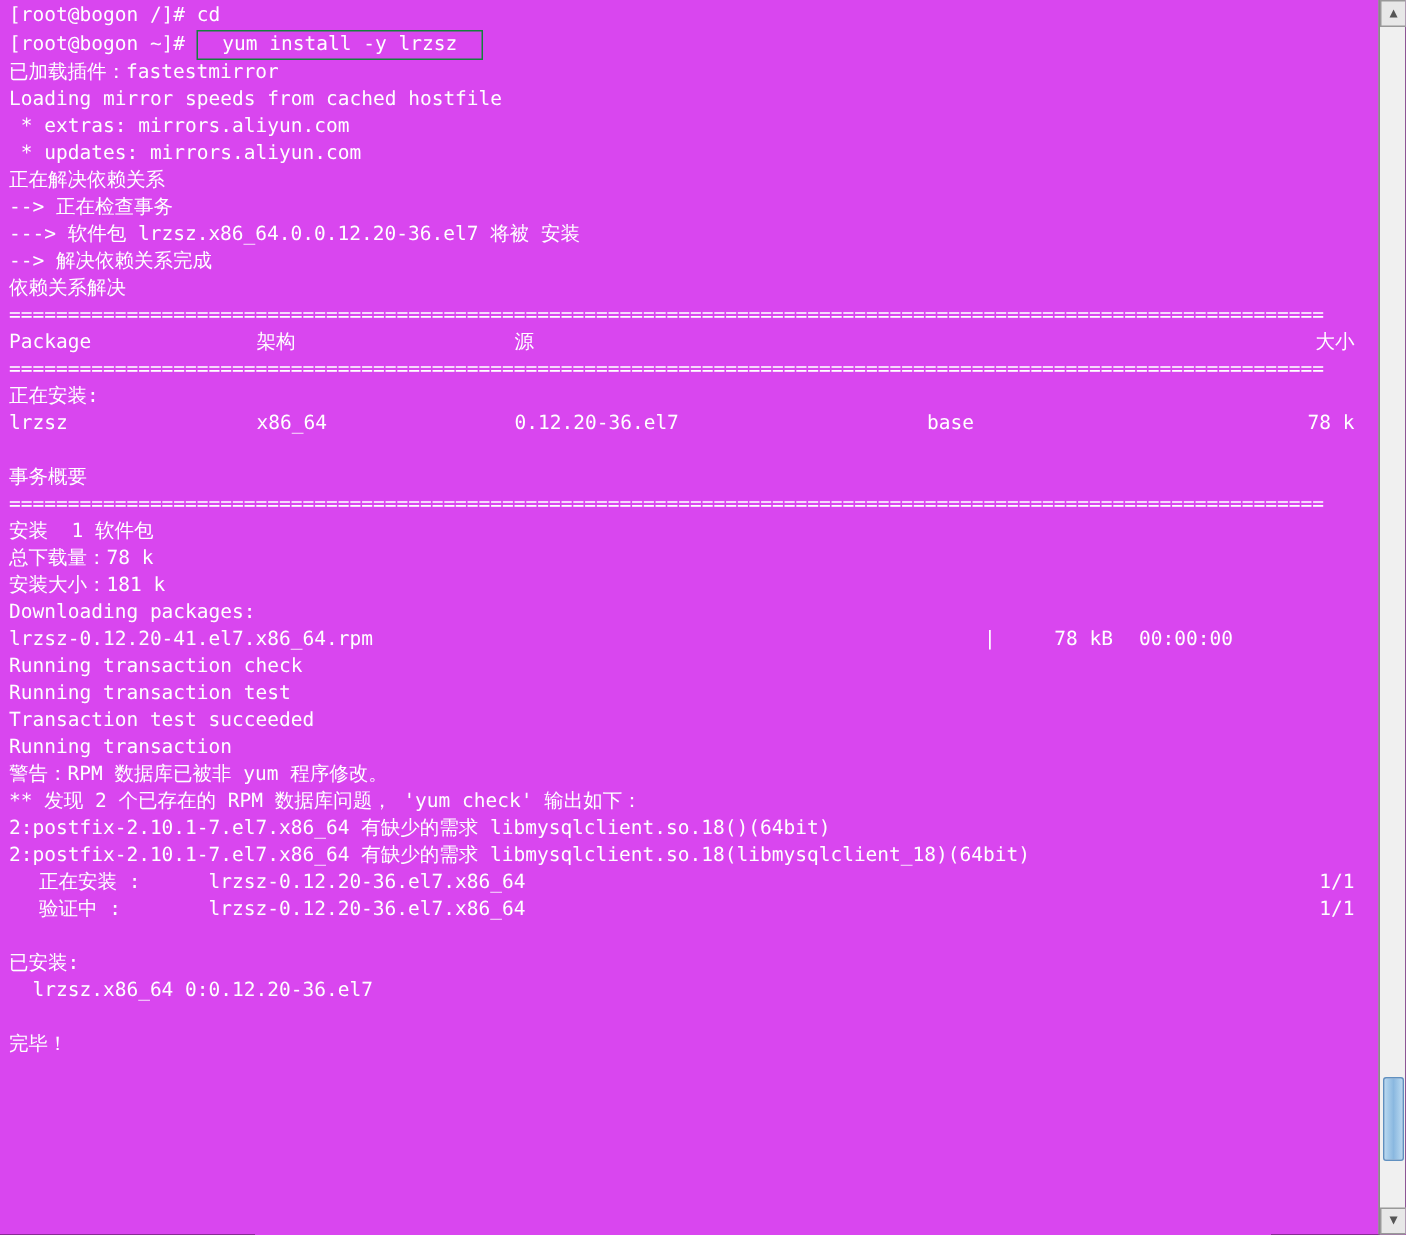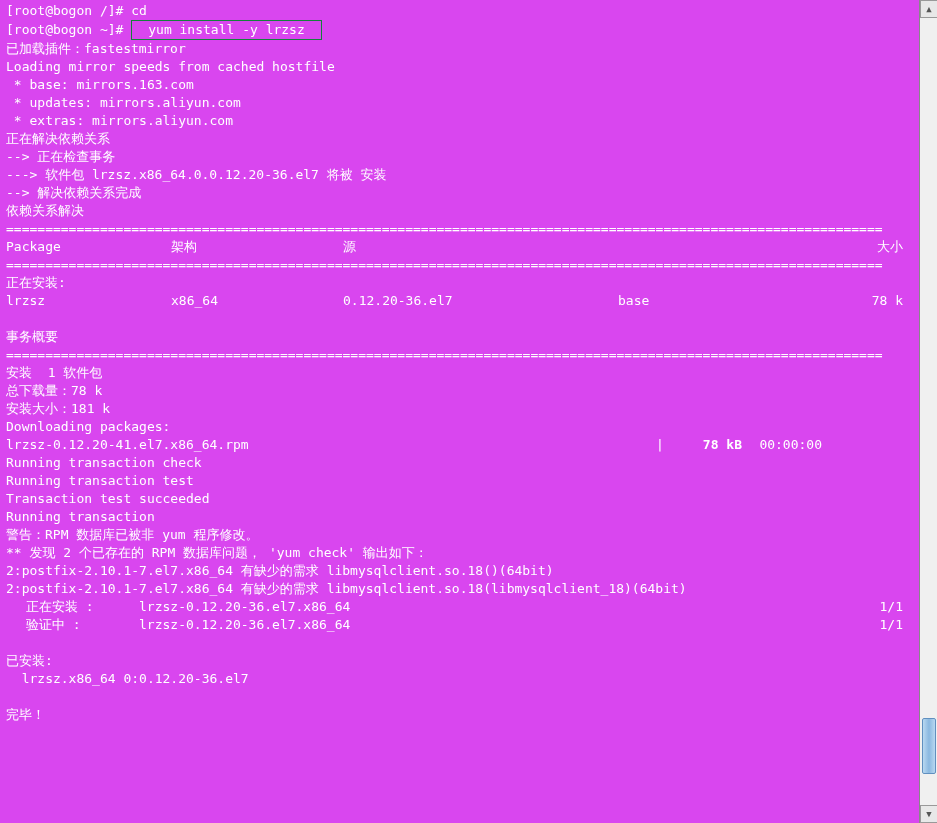--- a/index.html
+++ b/index.html
@@ -45,21 +45,21 @@
     .divider {
       white-space: pre;
       overflow: hidden;
       width: 100%;
     }
     .download-row {
       display: flex;
     }
     .dl-name { width: 650px; }
     .dl-bar { width: 16px; }
-    .dl-size { width: 70px; text-align: right; font-weight: bold; }
+    .dl-size { width: 70px; text-align: right; }
     .dl-time { width: 80px; text-align: right; }
     .install-row {
       display: flex;
       gap: 13px;
     }
     .inst-label { width: 120px; padding-left: 20px; }
     .inst-pkg { flex: 1; }
     .inst-count { width: 60px; text-align: right; padding-right: 10px; }
     .scrollbar {
       position: absolute;
@@ -109,23 +109,22 @@
   </style>
 </head>
 <body>
 
 <div class="terminal">
   <span class="line">[root@bogon /]# cd</span>
   <span class="line"><span>[root@bogon ~]# </span><span class="highlight-box">yum install -y lrzsz</span></span>
 
   <span class="line">已加载插件：fastestmirror</span>
   <span class="line">Loading mirror speeds from cached hostfile</span>
-  <span class="line"> * base: mirrors.163.com</span>
+  <span class="line"> * extras: mirrors.aliyun.com</span>
   <span class="line"> * updates: mirrors.aliyun.com</span>
-  <span class="line"> * extras: mirrors.aliyun.com</span>
   <span class="line">正在解决依赖关系</span>
   <span class="line">--&gt; 正在检查事务</span>
   <span class="line">---&gt; 软件包 lrzsz.x86_64.0.0.12.20-36.el7 将被 安装</span>
   <span class="line">--&gt; 解决依赖关系完成</span>
   <span class="line"></span>
   <span class="line">依赖关系解决</span>
   <span class="line"></span>
 
   <span class="divider line">================================================================================================================</span>
   <div class="table-row">

